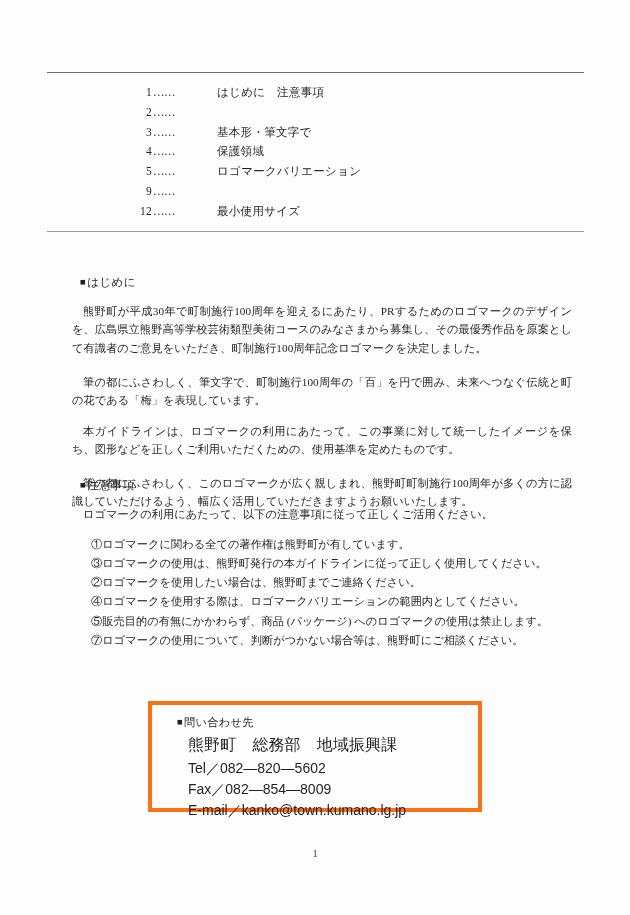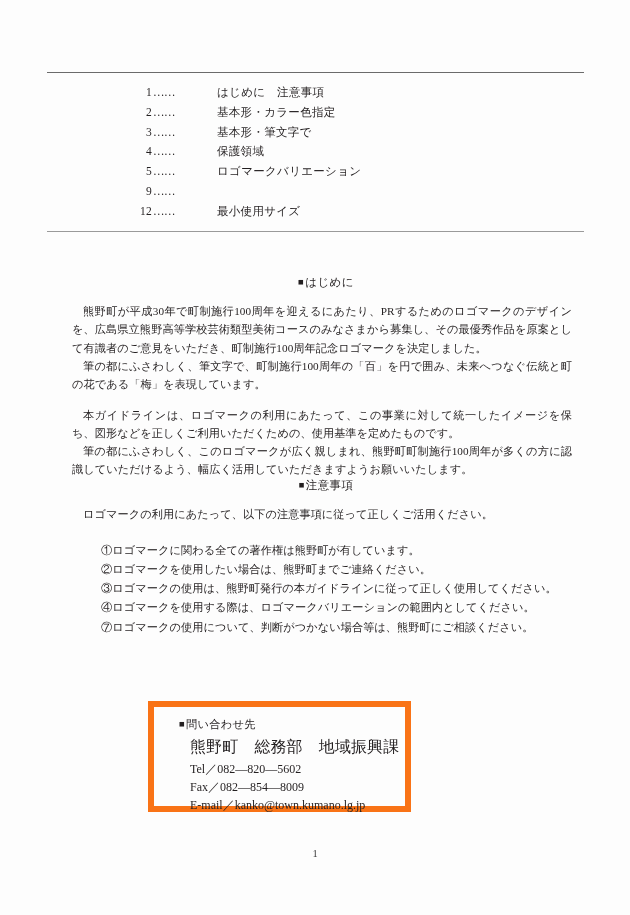--- a/index.html
+++ b/index.html
@@ -68,66 +68,65 @@
     left: 72px;
     width: 500px;
   }
   .sec-head {
     font-size: 11.5px;
     line-height: 1.5;
     letter-spacing: 0.4px;
     margin: 0 0 11px 8px;
     font-weight: normal;
     white-space: nowrap;
-    text-align: center;
   }
   .sec-head .bullet {
     font-size: 9.5px;
     vertical-align: 1px;
     padding-right: 1px;
   }
 
   .para {
     font-size: 11.2px;
     line-height: 1.62;
     letter-spacing: 0.05px;
     margin: 0 0 0 0;
     text-indent: 11px;
     text-align: justify;
   }
-  .para + .para { margin-top: 0; }
+  .para + .para { margin-top: 16px; }
   .para-gap { height: 13px; }
 
   .lead {
     font-size: 11.2px;
     line-height: 1.62;
     letter-spacing: 0.05px;
     text-indent: 11px;
     margin: 0 0 12px 0;
   }
   .items {
-    margin: 18px;
+    margin: 8px;
     padding: 0 0 0 11px;
     list-style: none;
   }
   .items li {
     font-size: 11.2px;
     line-height: 1.70;
     letter-spacing: 0.05px;
     white-space: nowrap;
   }
 
   
   .contact-box {
     position: absolute;
     left: 148px;
     top: 701px;
-    width: 263px;
+    width: 334px;
     height: 111px;
-    border: 6px solid #f97316;
+    border: 4px solid #f97316;
     box-sizing: border-box;
     background: transparent;
   }
   .contact-inner {
     padding: 9px 0 0 25px;
   }
   .contact-title {
     font-size: 11.2px;
     line-height: 1.55;
     letter-spacing: 0.3px;
@@ -142,22 +141,22 @@
   .contact-lines {
     padding-left: 11px;
   }
   .contact-line {
     font-size: 16px;
     line-height: 1.52;
     letter-spacing: 0.1px;
     white-space: nowrap;
   }
   .contact-line.mono {
-    font-family: Liberation Serif, serif;
-    font-size: 12px;
+    font-family: Liberation Sans, sans-serif;
+    font-size: 14px;
     letter-spacing: 0px;
   }
 
   
   .page-number {
     position: absolute;
     left: 0;
     top: 848px;
     width: 630px;
     text-align: center;
@@ -176,21 +175,20 @@
 
       <div class="toc-row">
         <span class="toc-num">1</span>
           <span class="toc-dots">……</span>
           <span class="toc-label">はじめに　注意事項</span>
       </div>
 
       <div class="toc-row">
         <span class="toc-num">2</span>
           <span class="toc-dots">……</span>
-          <span class="toc-label">基本形・カラー色指定</span>
       </div>
 
       <div class="toc-row">
         <span class="toc-num">3</span>
           <span class="toc-dots">……</span>
           <span class="toc-label">基本形・筆文字で</span>
       </div>
 
       <div class="toc-row">
         <span class="toc-num">4</span>
@@ -226,23 +224,24 @@
     <div class="para-gap"></div>
     <p class="para">本ガイドラインは、ロゴマークの利用にあたって、この事業に対して統一したイメージを保ち、図形などを正しくご利用いただくための、使用基準を定めたものです。</p>
     <p class="para">筆の都にふさわしく、このロゴマークが広く親しまれ、熊野町町制施行100周年が多くの方に認識していただけるよう、幅広く活用していただきますようお願いいたします。</p>
   </div>
 
   <div class="section" style="top:477px;">
     <div class="sec-head"><span class="bullet">■</span><span>注意事項</span></div>
     <p class="lead">ロゴマークの利用にあたって、以下の注意事項に従って正しくご活用ください。</p>
     <ul class="items">
       <li>①ロゴマークに関わる全ての著作権は熊野町が有しています。</li>
+      <li>③ロゴマークの使用は、熊野町発行の本ガイドラインに従って正しく使用してください。</li>
       <li>②ロゴマークを使用したい場合は、熊野町までご連絡ください。</li>
-      <li>③ロゴマークの使用は、熊野町発行の本ガイドラインに従って正しく使用してください。</li>
       <li>④ロゴマークを使用する際は、ロゴマークバリエーションの範囲内としてください。</li>
+      <li>⑤販売目的の有無にかかわらず、商品 (パッケージ) へのロゴマークの使用は禁止します。</li>
       <li>⑦ロゴマークの使用について、判断がつかない場合等は、熊野町にご相談ください。</li>
     </ul>
   </div>
 
   <div class="contact-box">
     <div class="contact-inner">
       <div class="contact-title"><span class="bullet">■</span><span>問い合わせ先</span></div>
       <div class="contact-lines">
         <div class="contact-line">熊野町　総務部　地域振興課</div>
         <div class="contact-line mono">Tel／082—820—5602</div>

